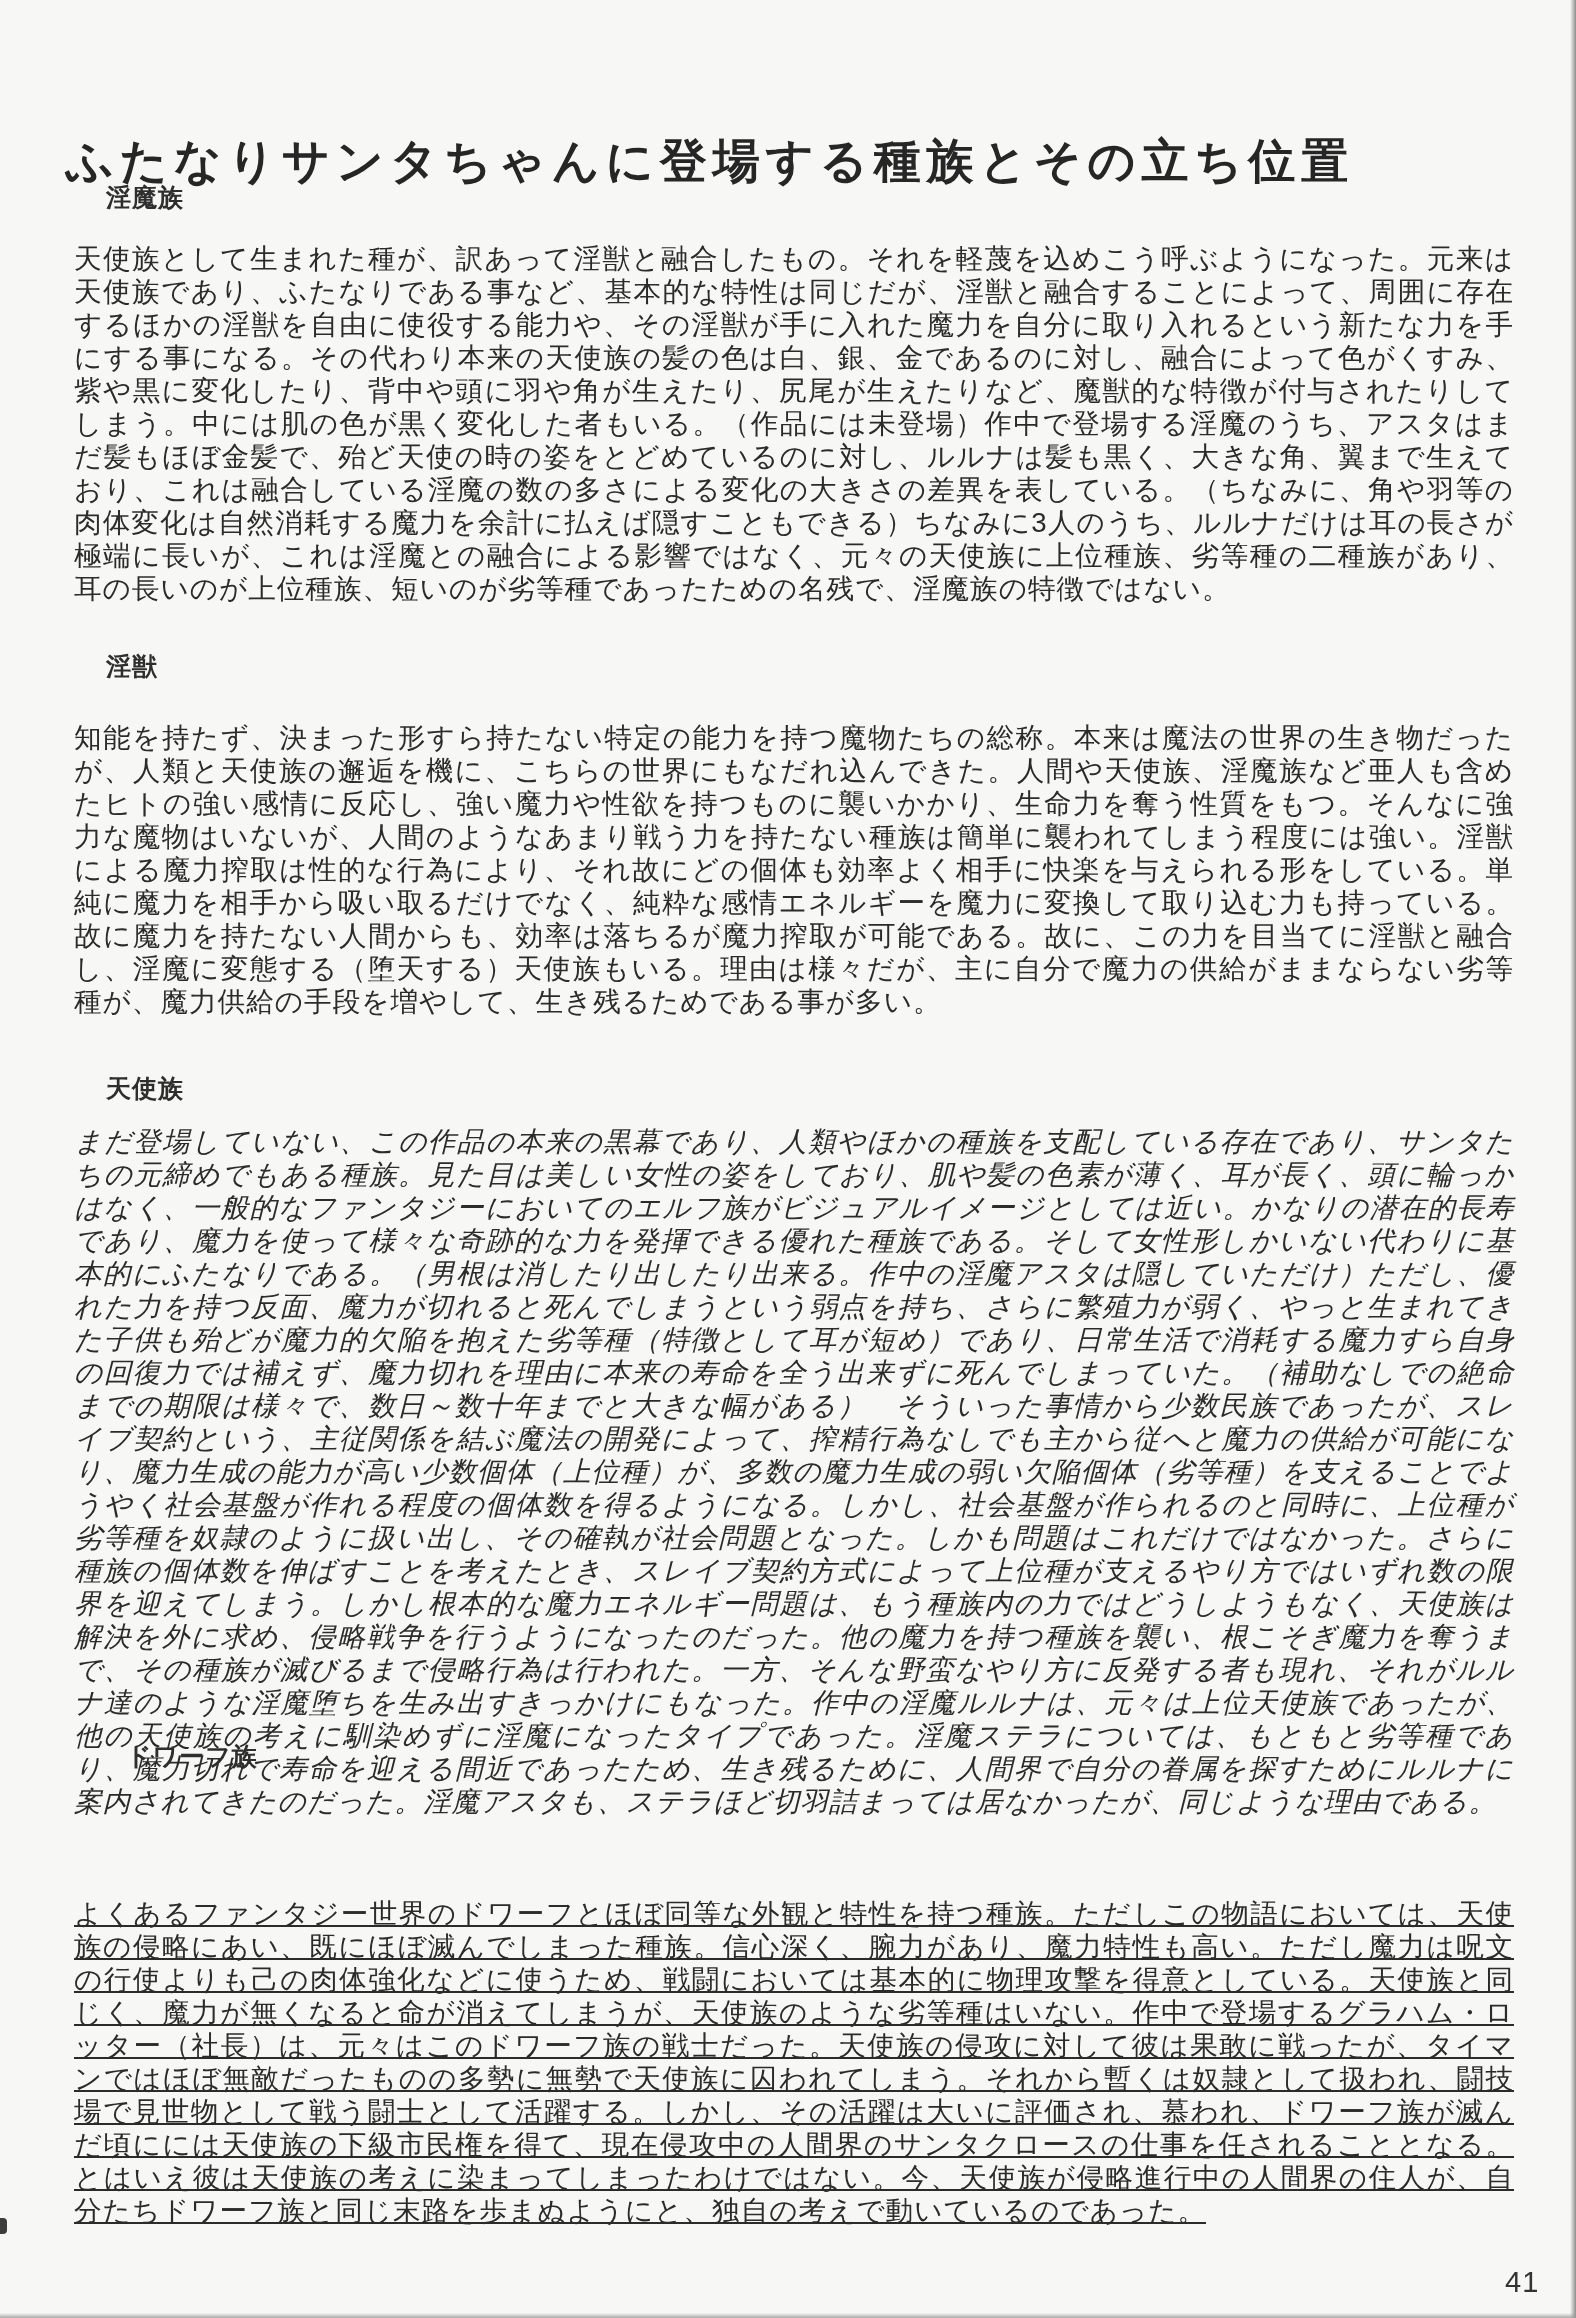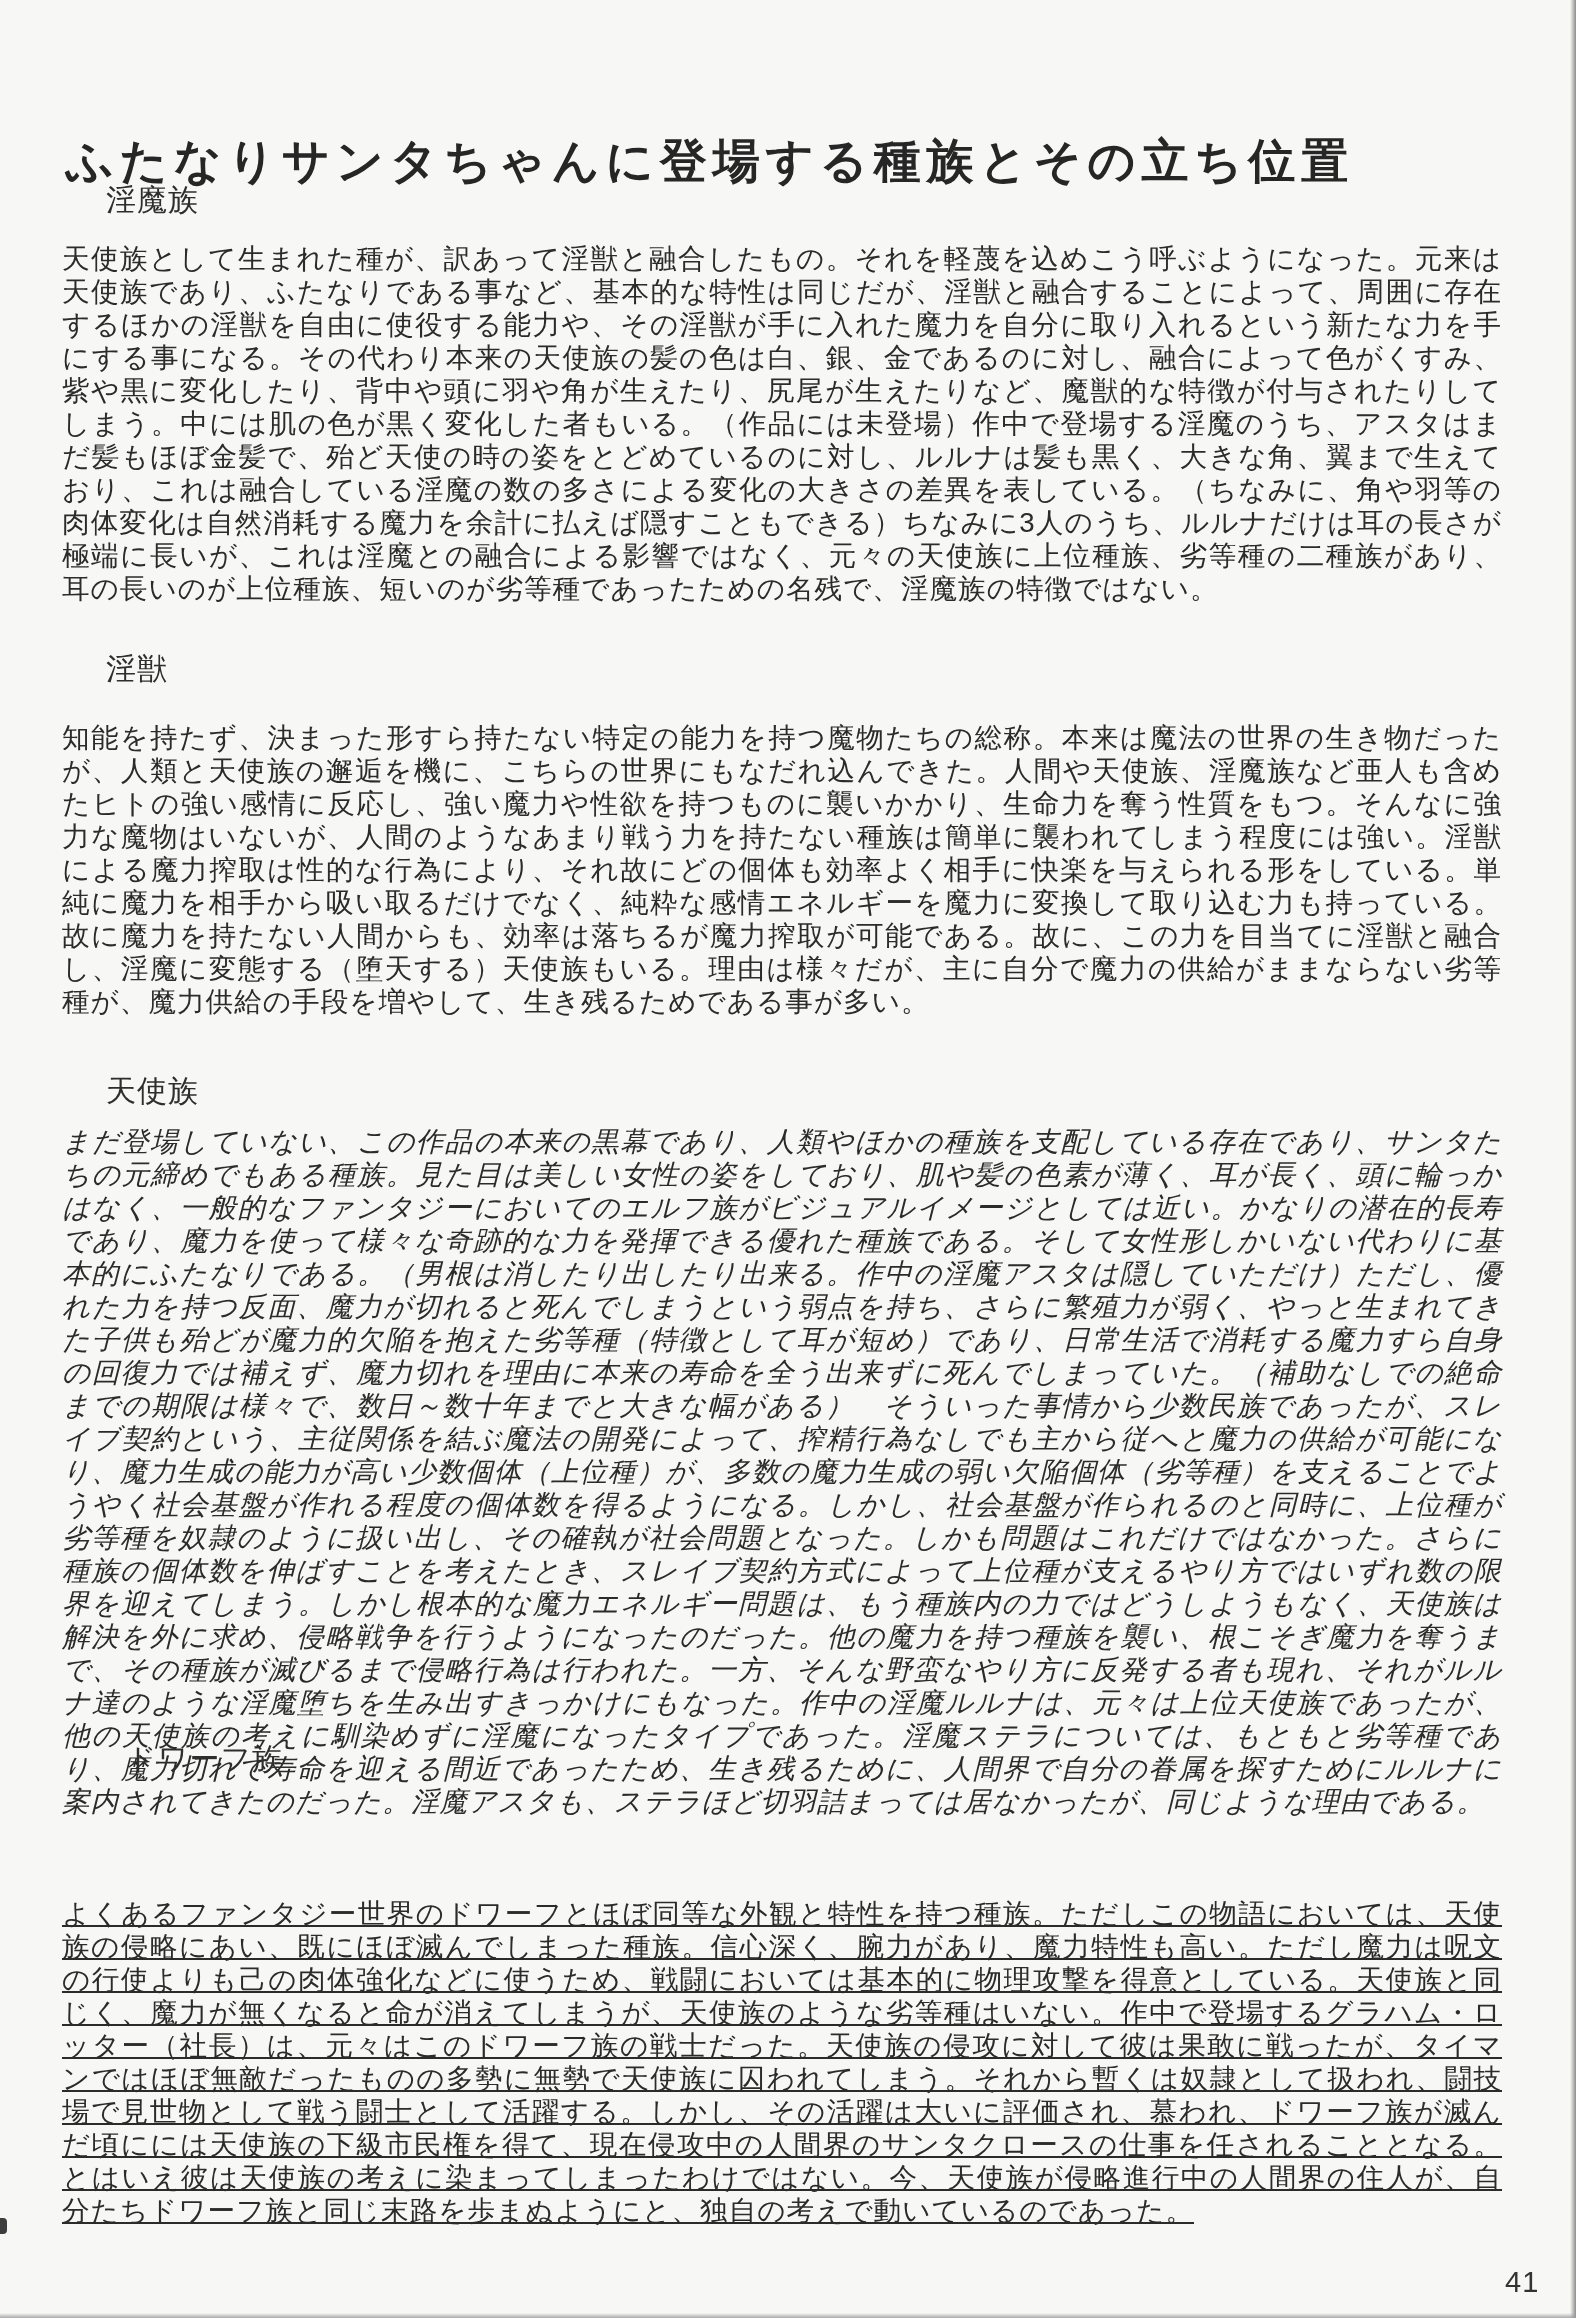--- a/index.html
+++ b/index.html
@@ -23,30 +23,30 @@
     text-align: center;
     font-size: 47px;
     font-weight: bold;
     letter-spacing: 5.9px;
     color: #262626;
     white-space: nowrap;
   }
   .section-heading {
     position: absolute;
     left: 106px;
-    font-size: 30px;
-    font-weight: normal;
+    font-size: 25px;
+    font-weight: bold;
     color: #2e2e2e;
     margin: 0;
     line-height: 1;
     letter-spacing: 1px;
   }
   .section-body {
     position: absolute;
-    left: 62px;
+    left: 74px;
     width: 1440px;
     margin: 0;
     font-size: 27.6px;
     line-height: 33px;
     letter-spacing: 1px;
     text-align: justify;
     text-justify: inter-ideograph;
     word-break: break-all;
     color: #2b2b2b;
   }

